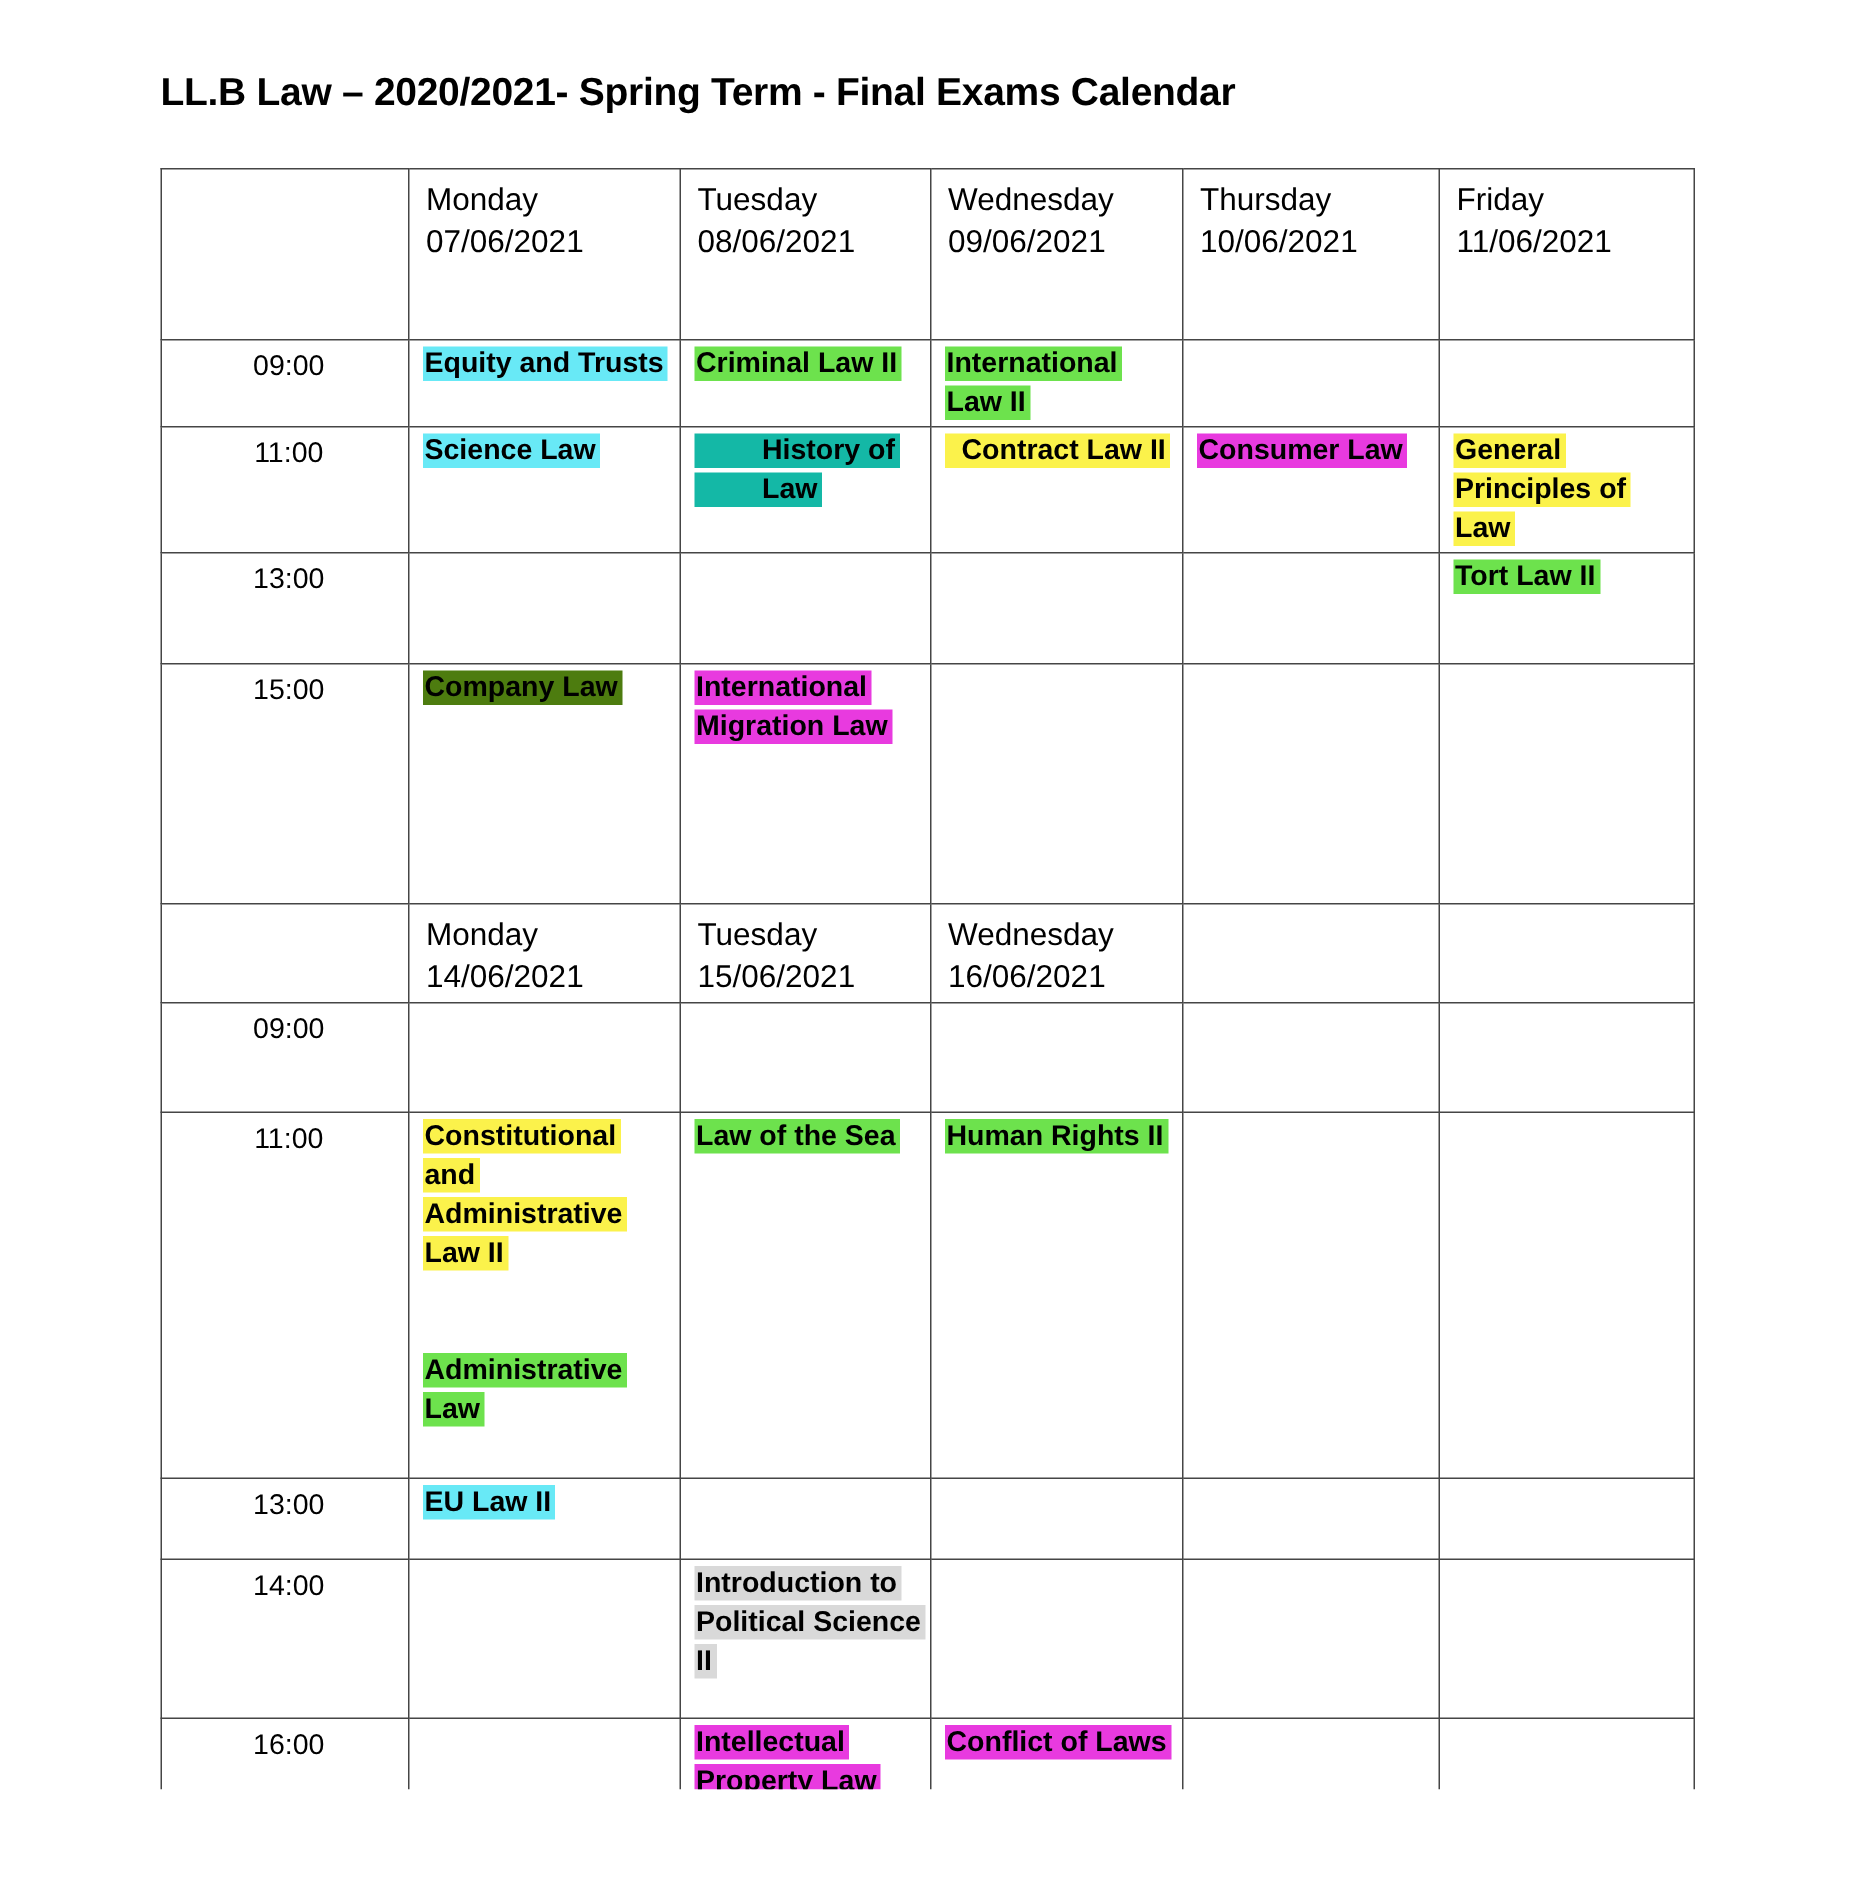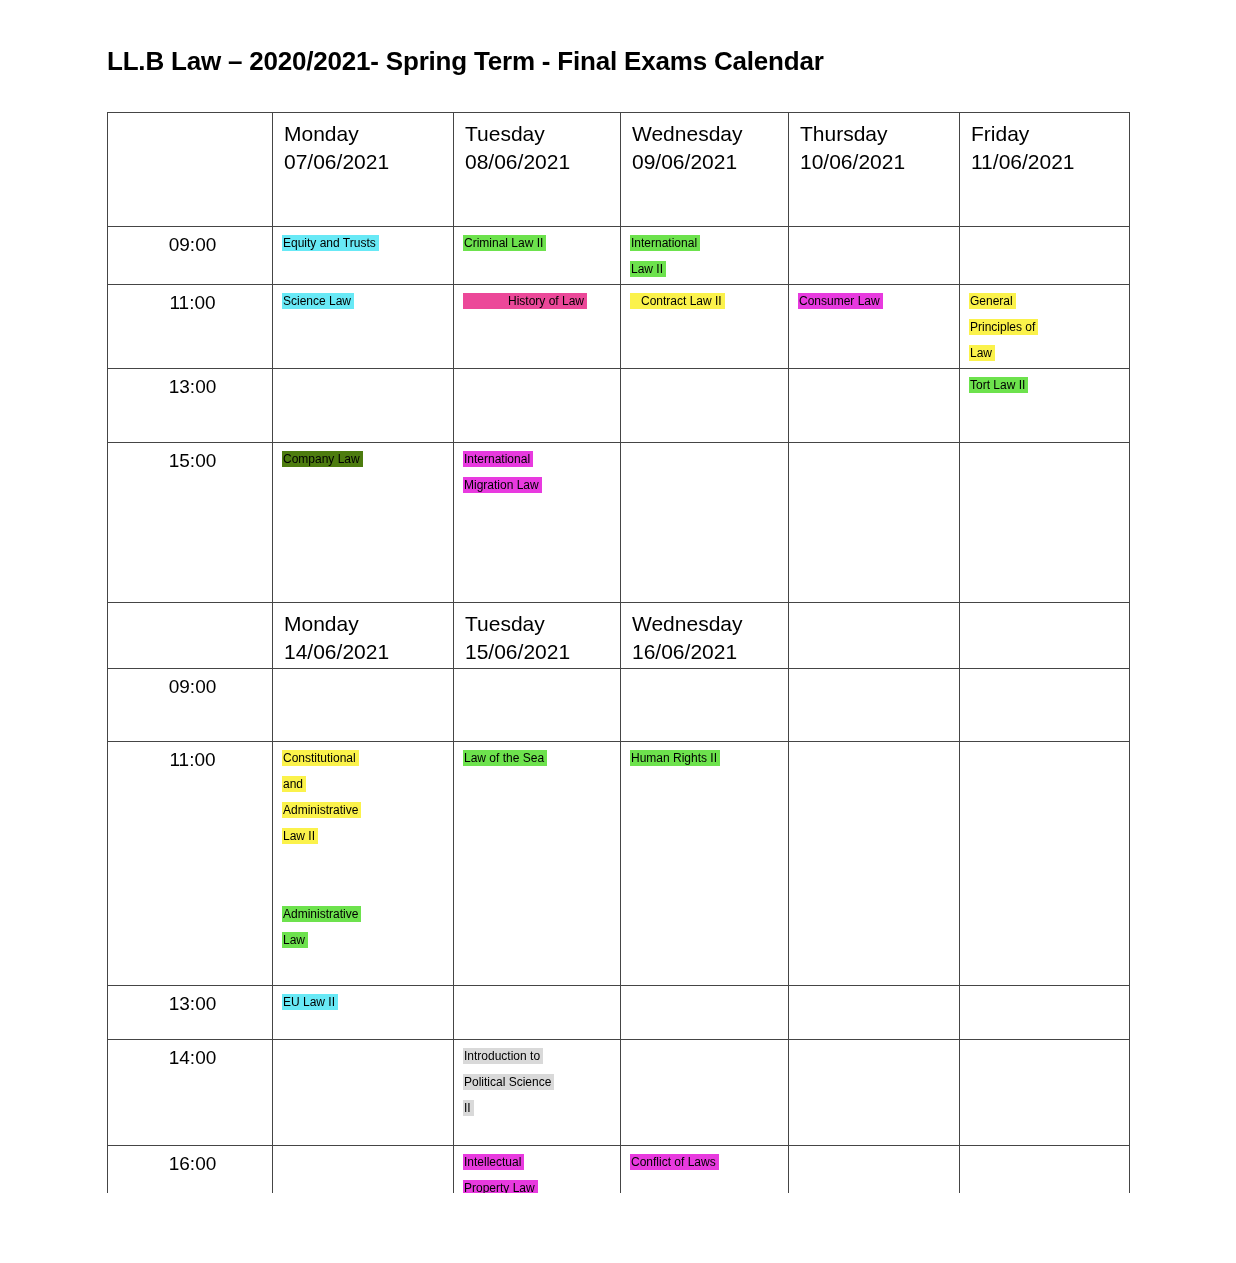--- a/index.html
+++ b/index.html
@@ -48,23 +48,24 @@
   }
   .day-header-cell {
     padding-top: 7px !important;
     padding-left: 11px !important;
   }
   .day-name, .day-date {
     font-size: 21px;
     line-height: 28px;
   }
   .exam-cell .entry {
-    font-size: 12px;
+    font-size: 19px;
     line-height: 26px;
     white-space: pre-line;
+    font-weight: bold;
   }
   .hl {
     padding: 1px 3px 1px 1px;
     -webkit-box-decoration-break: clone;
     box-decoration-break: clone;
   }
   .gap-line {
     font-size: 19px;
     line-height: 26px;
   }
@@ -121,21 +122,21 @@
           </td>
           <td class="exam-cell"></td>
           <td class="exam-cell"></td>
         </tr>
         <tr style="height: 82px;">
           <td class="time-cell">11:00</td>
           <td class="exam-cell">
             <div class="entry"><span class="hl" style="background-color: rgb(104, 233, 246);">Science Law</span></div>
           </td>
           <td class="exam-cell">
-            <div class="entry"><span class="hl" style="background-color: #ec4899; padding-left: 45px;">History of Law</span></div>
+            <div class="entry"><span class="hl" style="background-color: #14b8a6; padding-left: 45px;">History of Law</span></div>
           </td>
           <td class="exam-cell">
             <div class="entry"><span class="hl" style="background-color: rgb(251, 242, 75); padding-left: 11px;">Contract Law II</span></div>
           </td>
           <td class="exam-cell">
             <div class="entry"><span class="hl" style="background-color: rgb(232, 58, 223);">Consumer Law</span></div>
           </td>
           <td class="exam-cell">
             <div class="entry"><span class="hl" style="background-color: rgb(251, 242, 75);">General
 Principles of

